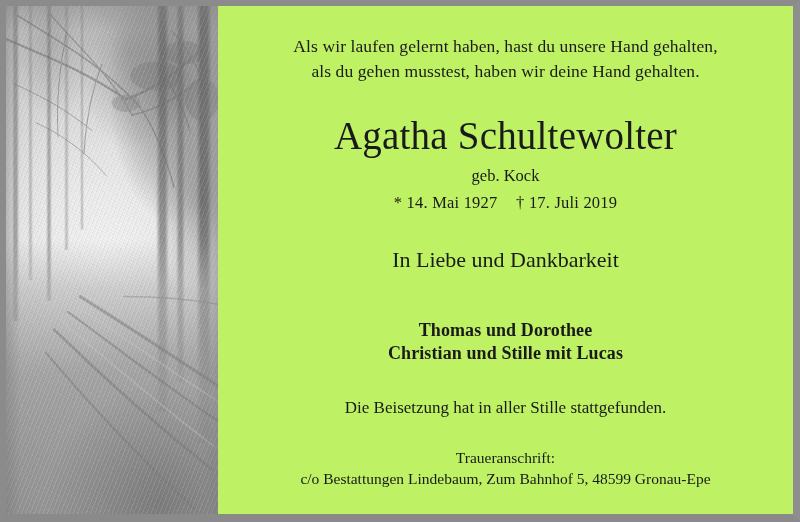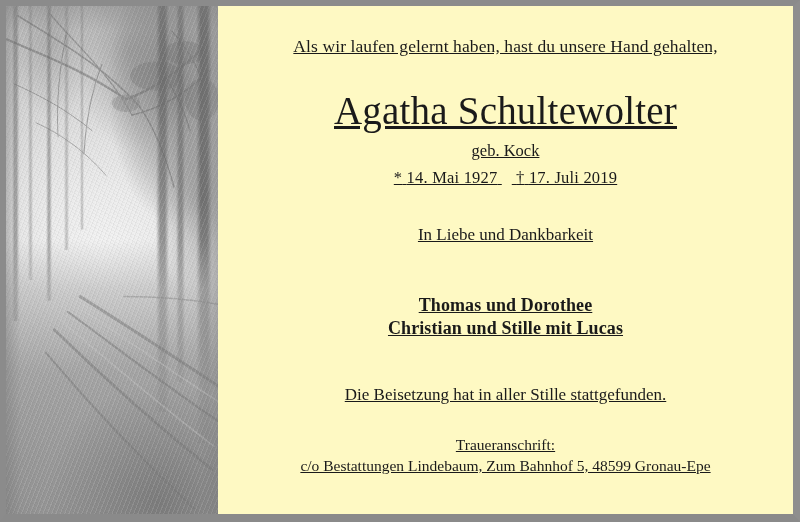--- a/index.html
+++ b/index.html
@@ -116,26 +116,25 @@
     background:
       linear-gradient(to right, rgba(120,120,120,.40) 0%, rgba(120,120,120,0) 7%),
       linear-gradient(to left,  rgba(120,120,120,.34) 0%, rgba(120,120,120,0) 8%),
       linear-gradient(to bottom, rgba(120,120,120,.30) 0%, rgba(120,120,120,0) 5%);
   }
 
   
   #text-panel {
     flex: 1 1 auto;
     position: relative;
-    background: #fef9c3;
+    background: #bef264;
     color: #1a1a1a;
     text-align: center;
     padding: 0 18px;
     box-sizing: border-box;
-    text-decoration: underline;
   }
 
   .verse-line {
     font-size: 17.5px;
     line-height: 25px;
     letter-spacing: .1px;
     white-space: nowrap;
   }
   #verse-block { padding-top: 28px; }
 
@@ -154,37 +153,37 @@
   }
   #life-dates {
     font-size: 16.5px;
     line-height: 21px;
     margin-top: 6px;
     letter-spacing: .2px;
   }
   .date-sep { display: inline-block; width: 10px; }
 
   #dedication {
-    font-size: 17px;
+    font-size: 22px;
     line-height: 22px;
     margin-top: 36px;
   }
 
   #survivors-block { margin-top: 48px; }
   .survivor-line {
     font-size: 18px;
     line-height: 23px;
     font-weight: bold;
     letter-spacing: .1px;
   }
 
   #burial-note {
     font-size: 17px;
     line-height: 22px;
-    margin-top: 44px;
+    margin-top: 32px;
   }
 
   #address-block { margin-top: 28px; }
   .address-line {
     font-size: 15.5px;
     line-height: 21px;
   }
 </style>
 </head>
 <body>
@@ -241,20 +240,21 @@
       </div>
 
       <div class="photo-layer" id="photo-grain"></div>
       <div class="photo-layer" id="photo-vignette"></div>
     </div>
 
     <div id="text-panel">
 
       <div id="verse-block">
         <div class="verse-line">Als wir laufen gelernt haben, hast du unsere Hand gehalten,</div>
+        <div class="verse-line">als du gehen musstest, haben wir deine Hand gehalten.</div>
       </div>
 
       <div id="deceased-name">Agatha Schultewolter</div>
       <div id="maiden-name">geb. Kock</div>
 
       <div id="life-dates">
         <span>*</span>
         <span>14. Mai 1927</span>
         <span class="date-sep"></span>
         <span>†</span>

